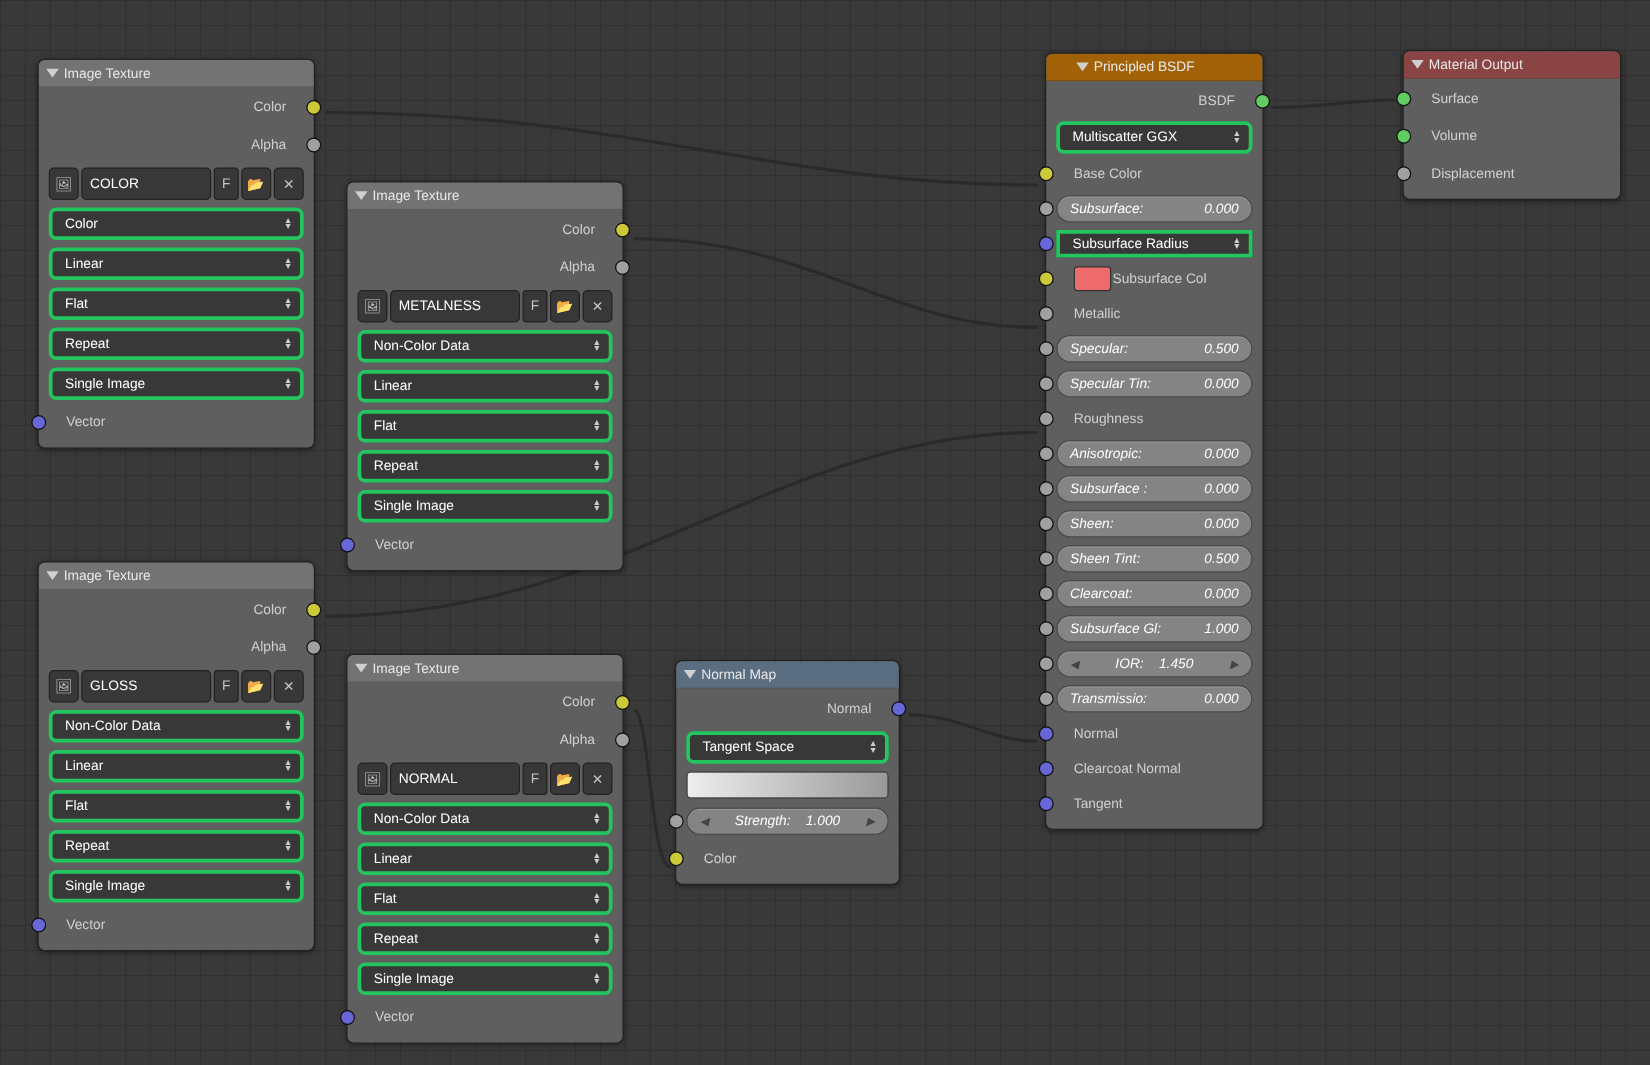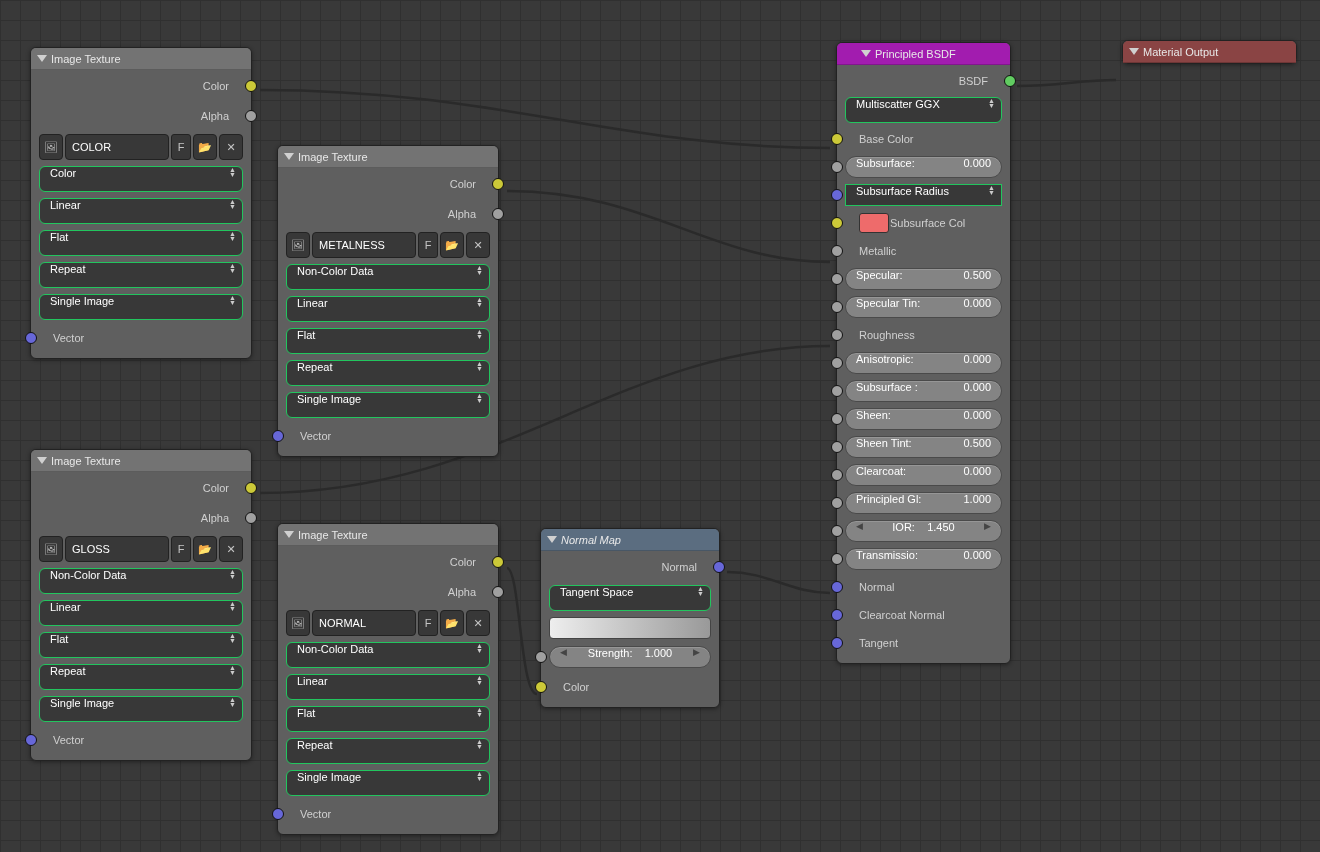--- a/index.html
+++ b/index.html
@@ -3,39 +3,39 @@
 <meta charset="utf-8">
 <style>
   * { box-sizing: border-box; margin: 0; padding: 0; font-family: "Lucida Grande", "Segoe UI", sans-serif; font-size: 11px; }
   body { background: #393939; color: #c4c4c4; width: 1320px; height: 852px; position: relative; overflow: hidden;
     background-image: linear-gradient(#303030 1px, transparent 1px), linear-gradient(90deg, #303030 1px, transparent 1px);
     background-size: 20px 20px; }
   svg.links { position:absolute; top:0; left:0; width:1320px; height:852px; pointer-events:none; }
   .node { position:absolute; border-radius:6px; background:#5f5f5f; box-shadow: 0 1px 4px rgba(0,0,0,.4); border:1px solid #222; }
   .node-header { height:22px; border-radius:5px 5px 0 0; padding:0 8px 0 6px; display:flex; align-items:center; gap:4px; border-bottom:1px solid rgba(0,0,0,.2); }
   .hdr-orange { background:#737373; }
-  .hdr-green  { background:#a21caf;padding-left:24px; }
-  .hdr-blue   { background:#5b6d80;font-style:italic; }
+  .hdr-green  { background:#a16207;padding-left:24px; }
+  .hdr-blue   { background:#5b6d80; }
   .hdr-red    { background:#8a4444; }
   .collapse { width:0; height:0; border-left:5px solid transparent; border-right:5px solid transparent; border-top:7px solid #d0d0d0; display:inline-block; }
   .node-title { color:#e8e8e8; }
   .node-body { padding:4px 8px 8px 8px; display:flex; flex-direction:column; gap:6px; position:relative; }
   .row { position:relative; height:24px; display:flex; align-items:center; }
   .row.right { justify-content:flex-end; padding-right:14px; }
   .row.left  { padding-left:14px; }
   .socket { position:absolute; width:12px; height:12px; border-radius:50%; border:1px solid #111; top:50%; transform:translateY(-50%); }
   .socket.l { left:-14px; }
   .socket.r { right:-14px; }
   .s-yellow{ background:#ccc938; }
   .s-grey  { background:#a0a0a0; }
   .s-blue  { background:#6767d8; }
   .s-green { background:#61cc61; }
-  .pill { background:#848484; color:#fff; border:1px solid #4a4a4a; border-radius:12px; height:22px; width:100%; display:flex; justify-content:space-between; padding:0 10px; box-shadow:inset 0 1px 0 rgba(255,255,255,.15);}
+  .pill { background:#848484; color:#fff; border:1px solid #4a4a4a; border-radius:12px; height:22px; width:100%; display:flex; align-items:center; justify-content:space-between; padding:0 10px; box-shadow:inset 0 1px 0 rgba(255,255,255,.15);font-style:italic;}
   .pill .arrow { color:#444; font-size:9px; }
-  .select { background:#383838; color:#fff; border:1px solid #22c55e; border-radius:6px; height:26px; width:100%; display:flex; align-items:flex-start; padding:0 6px 0 10px; justify-content:space-between;}
+  .select { background:#383838; color:#fff; border:3px solid #22c55e; border-radius:6px; height:26px; width:100%; display:flex; align-items:center; padding:0 6px 0 10px; justify-content:space-between;}
   .select .chev { display:flex; flex-direction:column; line-height:5px; font-size:7px; color:#ccc; }
   .swatch { width:30px; height:20px; border-radius:3px; border:1px solid #333; }
   .color-red { background:#ee6b6b; }
   .file-row { display:flex; gap:2px; height:26px; }
   .file-row .icon { width:24px; background:#383838; border:1px solid #222; border-radius:4px; display:flex; align-items:center; justify-content:center; }
   .file-row .name { flex:1; background:#383838; border:1px solid #222; border-radius:4px; display:flex; align-items:center; padding:0 6px; color:#fff;}
   .file-row .f { width:20px; background:#383838; border:1px solid #222; border-radius:3px; display:flex; align-items:center; justify-content:center;}
   .checker { background:linear-gradient(90deg,#eee,#999); border-radius:4px; height:22px; width:100%; border:1px solid #444; }
   .lbl { color:#d0d0d0; }
 </style>
@@ -387,21 +387,21 @@
     <div class="row">
         <span class="socket l s-grey"></span>
         <div class="pill">
           <span>Clearcoat:</span>
           <span>0.000</span>
         </div>
       </div>
     <div class="row">
         <span class="socket l s-grey"></span>
         <div class="pill">
-          <span>Principled Gl:</span>
+          <span>Subsurface Gl:</span>
           <span>1.000</span>
         </div>
       </div>
     <div class="row">
         <span class="socket l s-grey"></span>
         <div class="pill">
           <span class="arrow">◀</span>
           <span><span>IOR:</span>&nbsp;&nbsp;&nbsp;&nbsp;<span>1.450</span></span>
           <span class="arrow">▶</span>
         </div>
@@ -426,13 +426,27 @@
         <span class="lbl">Tangent</span>
       </div>
   </div>
 </div>
 
 <div class="node" style="left:1122px; top:40px; width:175px;">
   <div class="node-header hdr-red">
     <span class="collapse"></span>
     <span class="node-title">Material Output</span>
   </div>
+  <div class="node-body">
+    <div class="row left">
+        <span class="socket l s-green"></span>
+        <span class="lbl">Surface</span>
+      </div>
+    <div class="row left">
+        <span class="socket l s-green"></span>
+        <span class="lbl">Volume</span>
+      </div>
+    <div class="row left">
+        <span class="socket l s-grey"></span>
+        <span class="lbl">Displacement</span>
+      </div>
+  </div>
 </div>
 
 </body></html>

